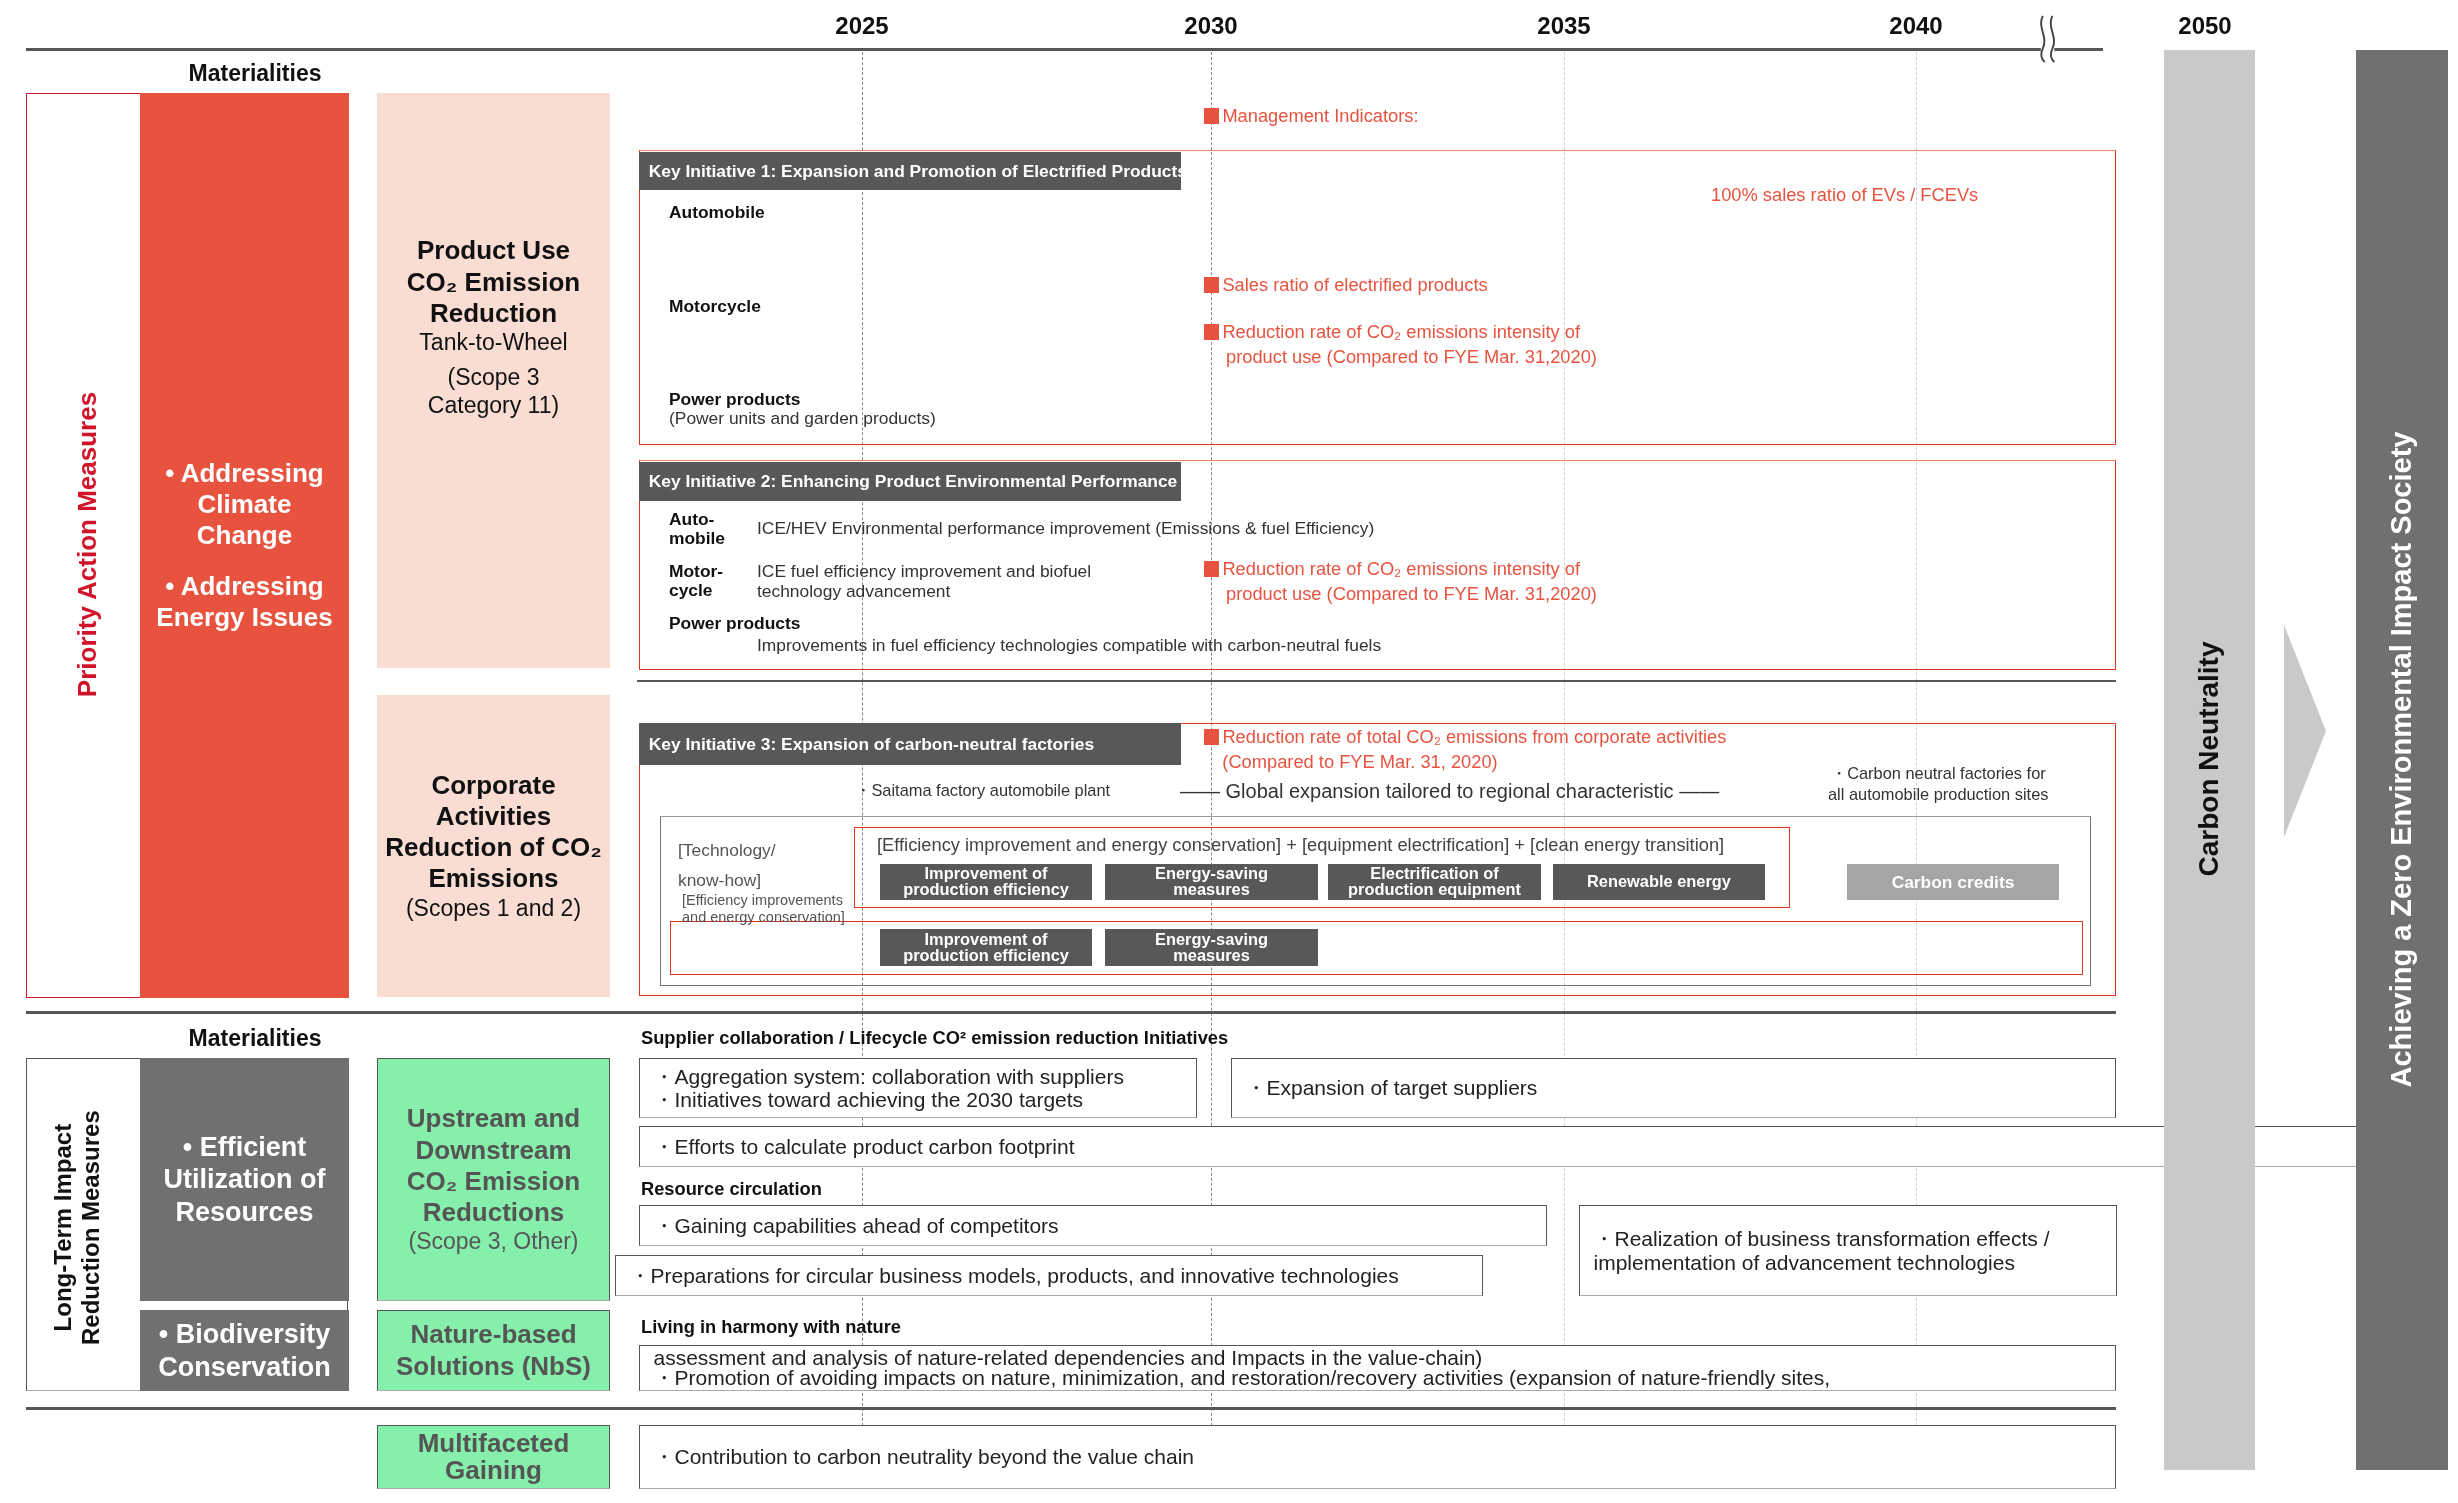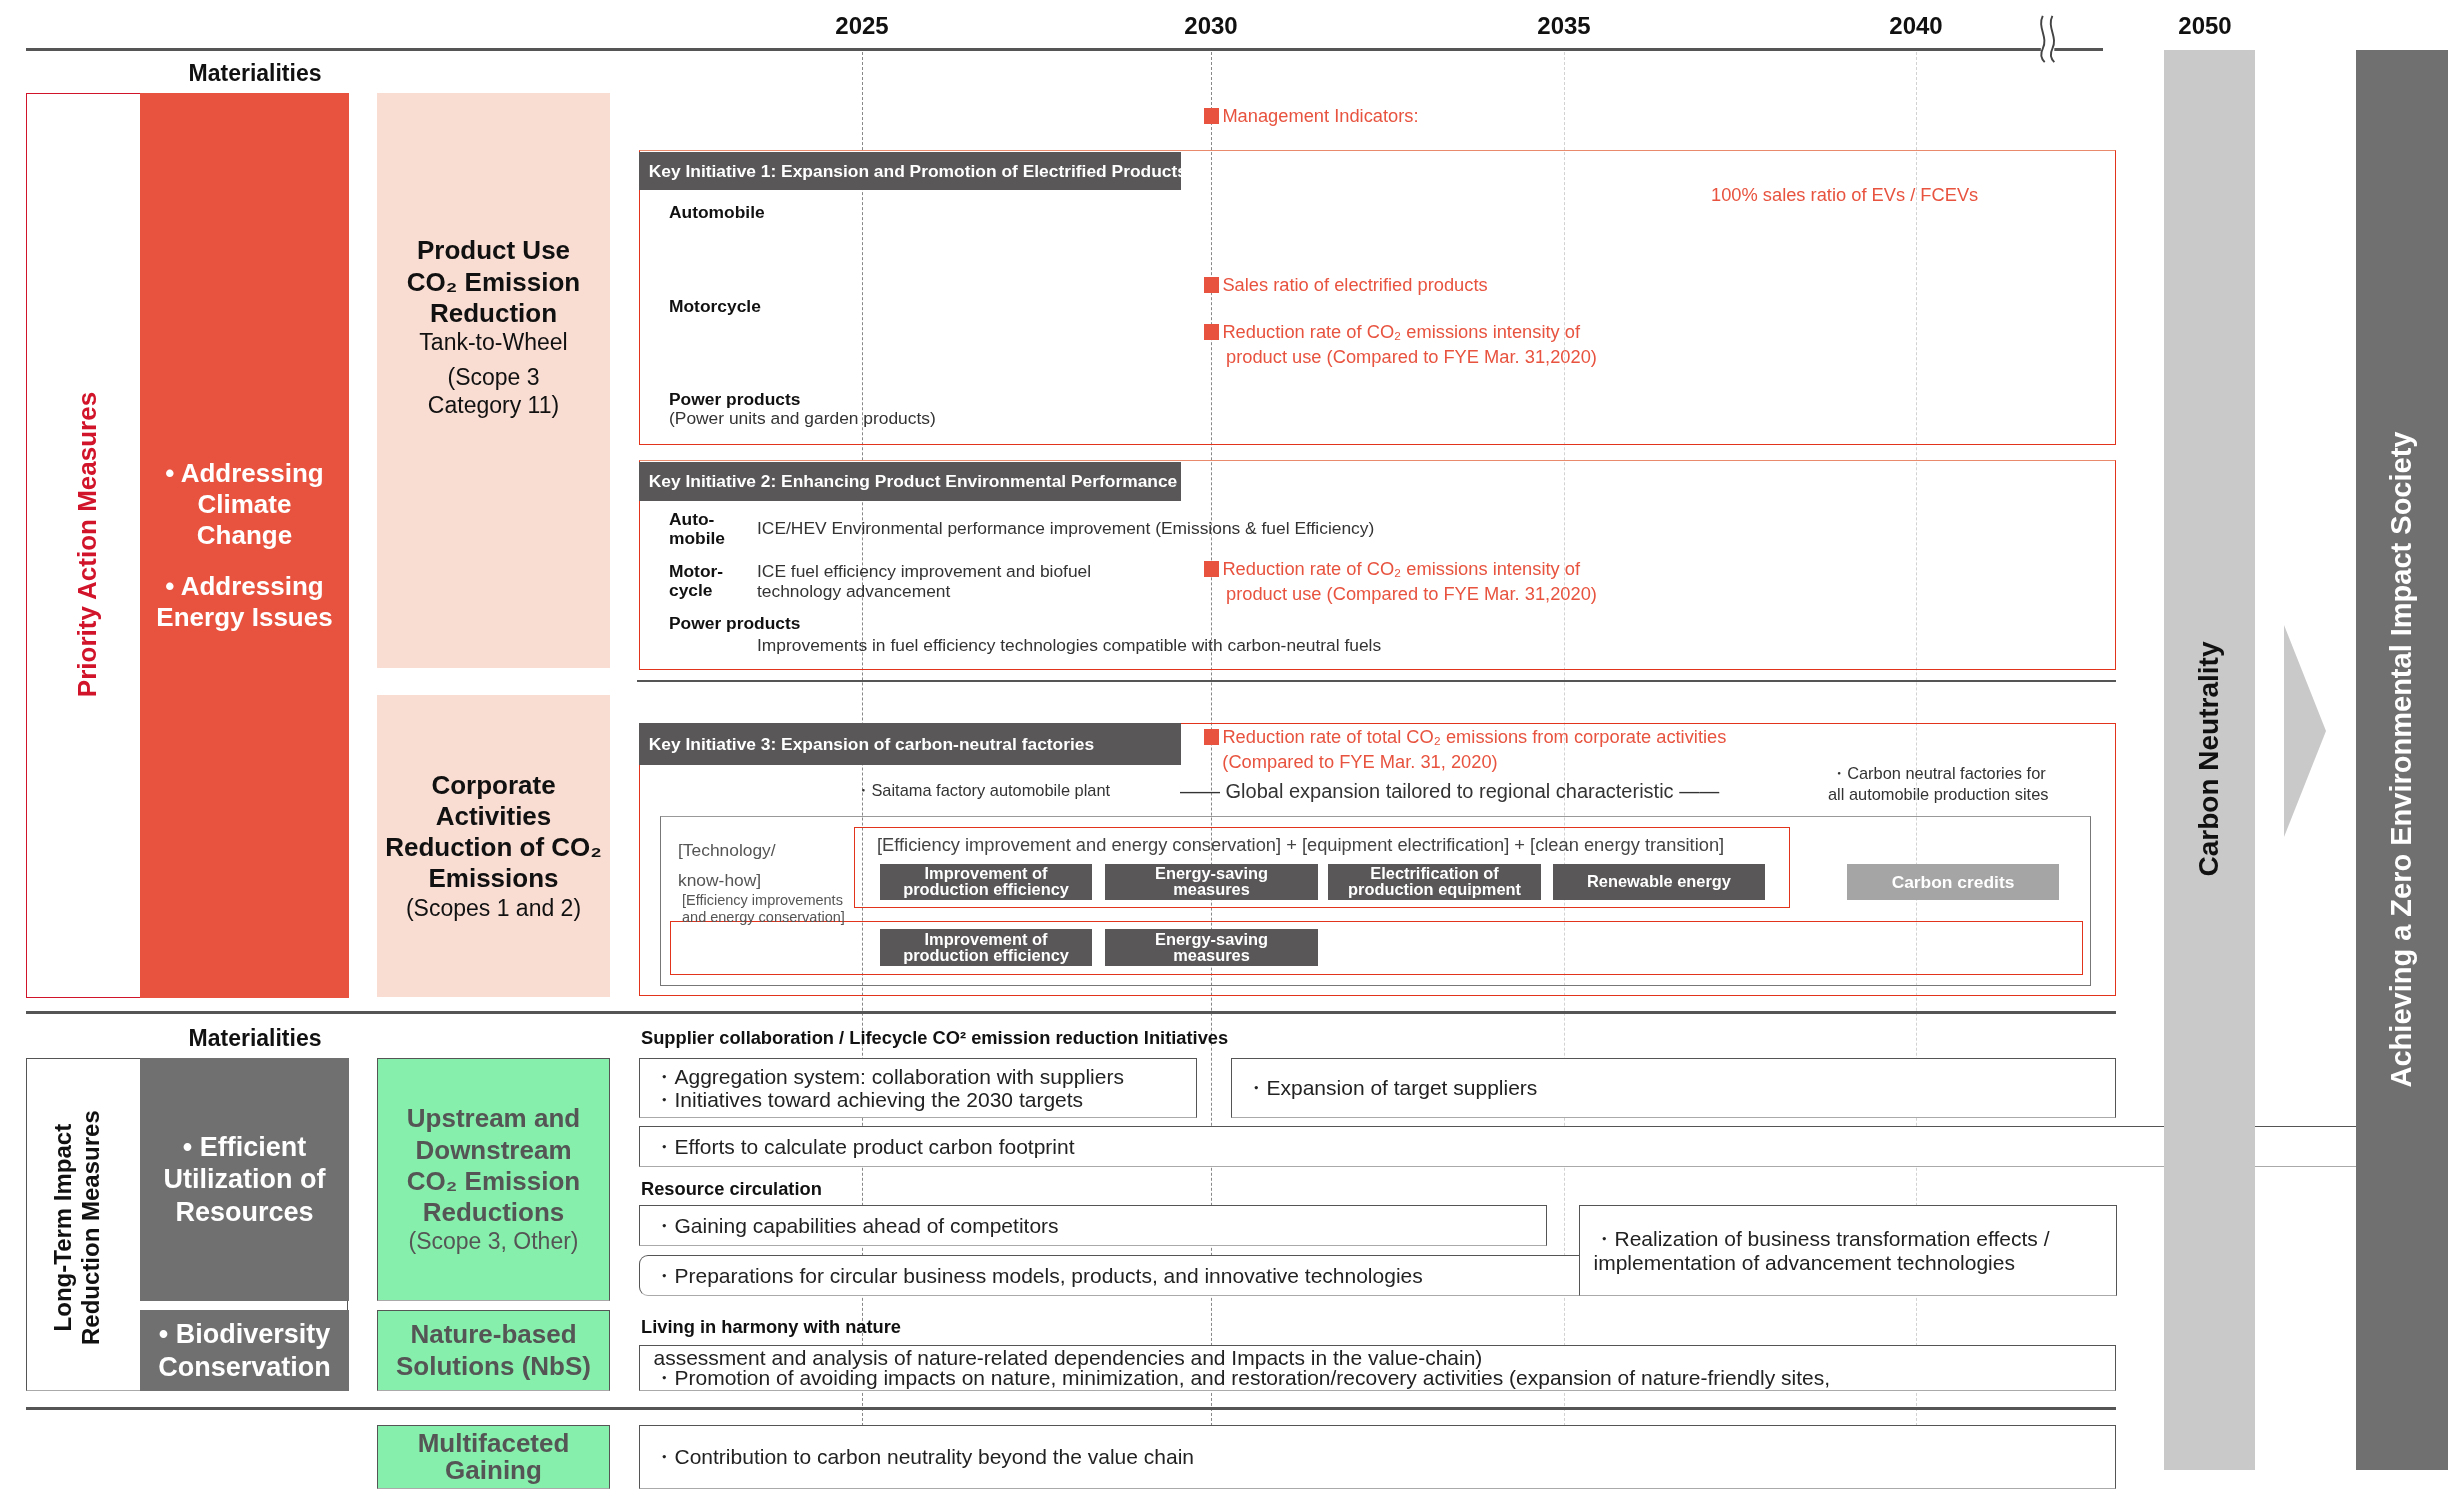--- a/index.html
+++ b/index.html
@@ -239,21 +239,21 @@
 <div class="sec-lbl" style="left:641px; top:1027px;">Supplier collaboration / Lifecycle CO² emission reduction Initiatives</div>
 <div class="item-box" style="left:639px; top:1058px; width:558px; height:60px;">
   <div>・Aggregation system: collaboration with suppliers</div>
   <div>・Initiatives toward achieving the 2030 targets</div>
 </div>
 <div class="item-box" style="left:1231px; top:1058px; width:885px; height:60px;">・Expansion of target suppliers</div>
 <div class="item-box" style="left:639px; top:1126px; width:1771px; height:41px;">・Efforts to calculate product carbon footprint</div>
 
 <div class="sec-lbl" style="left:641px; top:1178px;">Resource circulation</div>
 <div class="item-box" style="left:639px; top:1205px; width:908px; height:41px;">・Gaining capabilities ahead of competitors</div>
-<div class="item-box" style="left:639px; top:1255px; width:960px; height:41px;border-radius:9px;">・Preparations for circular business models, products, and innovative technologies</div>
+<div class="item-box" style="left:615px; top:1255px; width:868px; height:41px;">・Preparations for circular business models, products, and innovative technologies</div>
 <div class="item-box" style="left:1579px; top:1205px; width:538px; height:91px;">
   <div>・Realization of business transformation effects /</div>
   <div>  implementation of advancement technologies</div>
 </div>
 
 <div class="sec-lbl" style="left:641px; top:1316px;">Living in harmony with nature</div>
 <div class="item-box" style="left:639px; top:1345px; width:1477px; height:46px; line-height:0.95;">
   <div>  assessment and analysis of nature-related dependencies and Impacts in the value-chain)</div>
   <div>・Promotion of avoiding impacts on nature, minimization, and restoration/recovery activities (expansion of nature-friendly sites,</div>
 </div>

